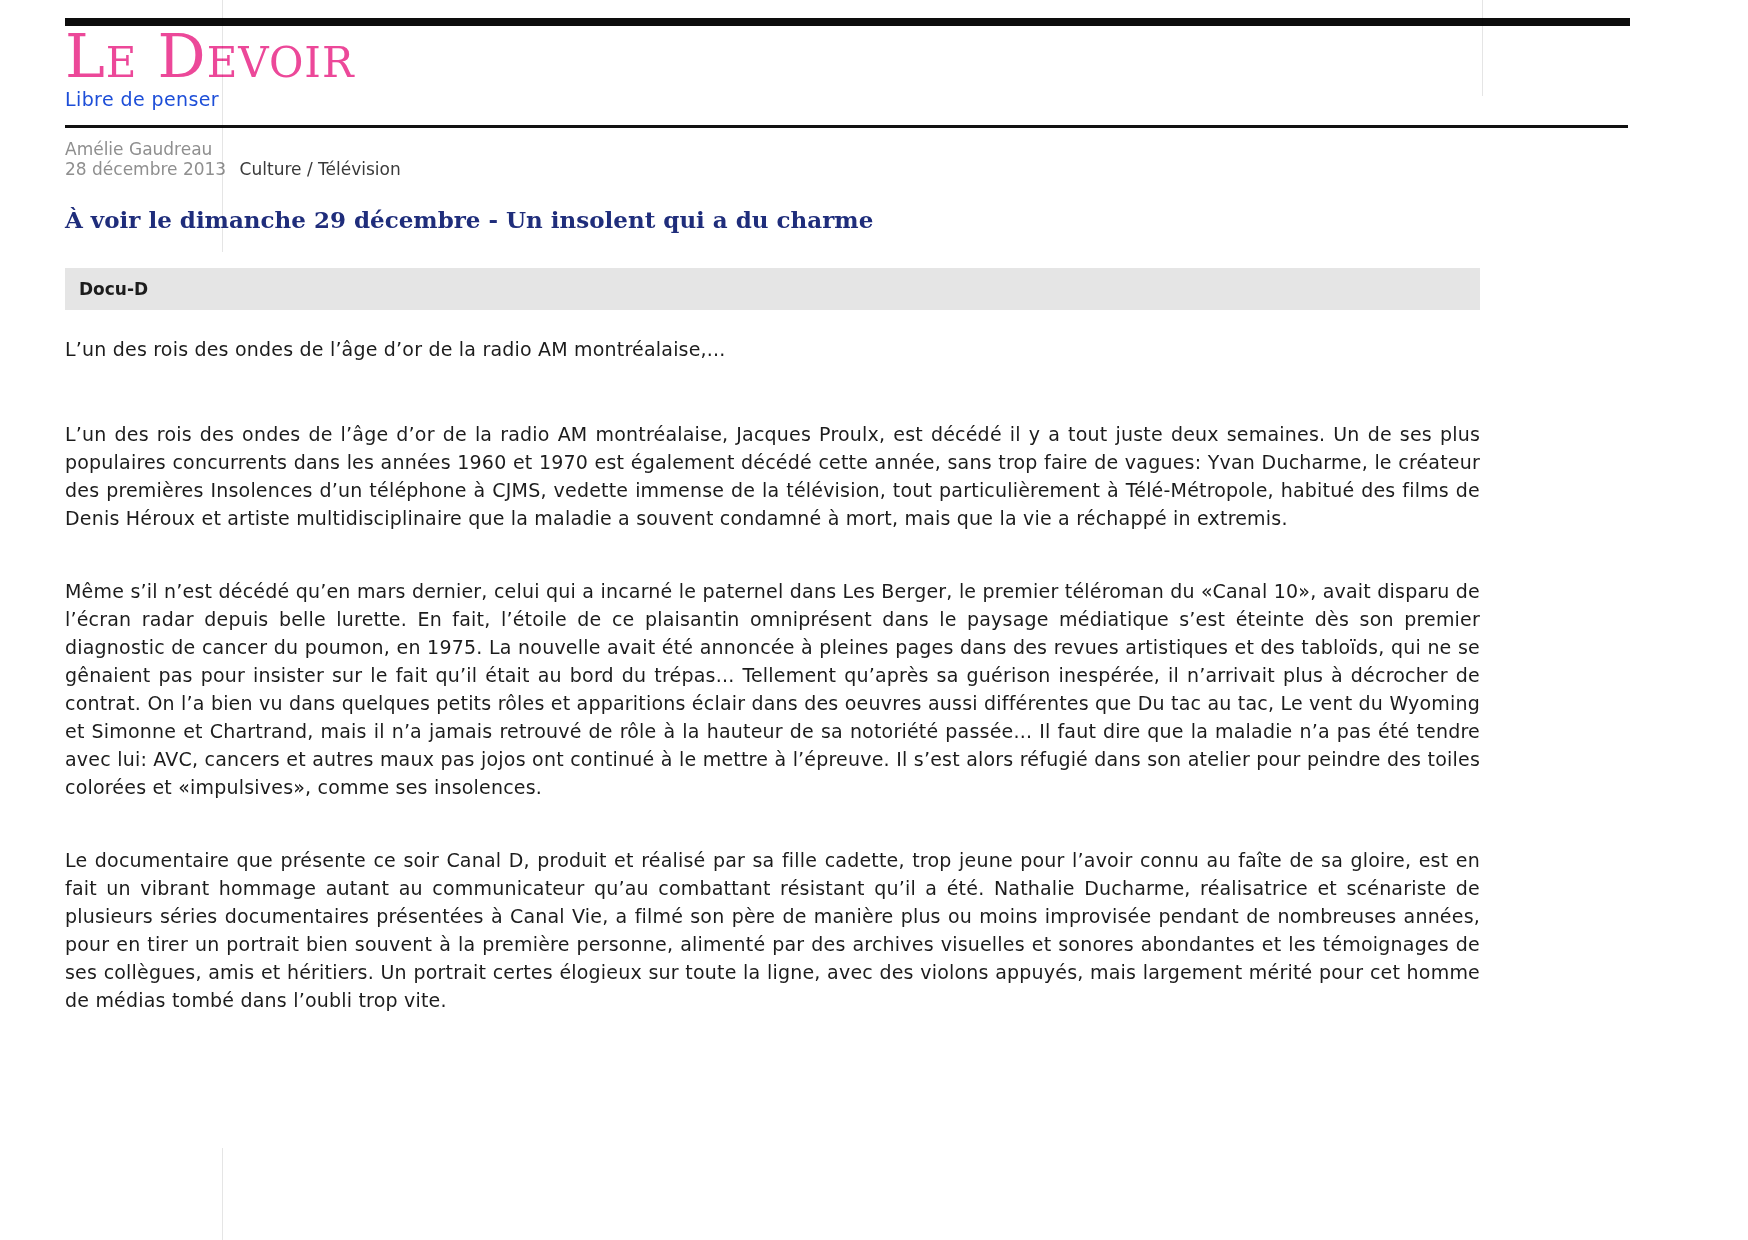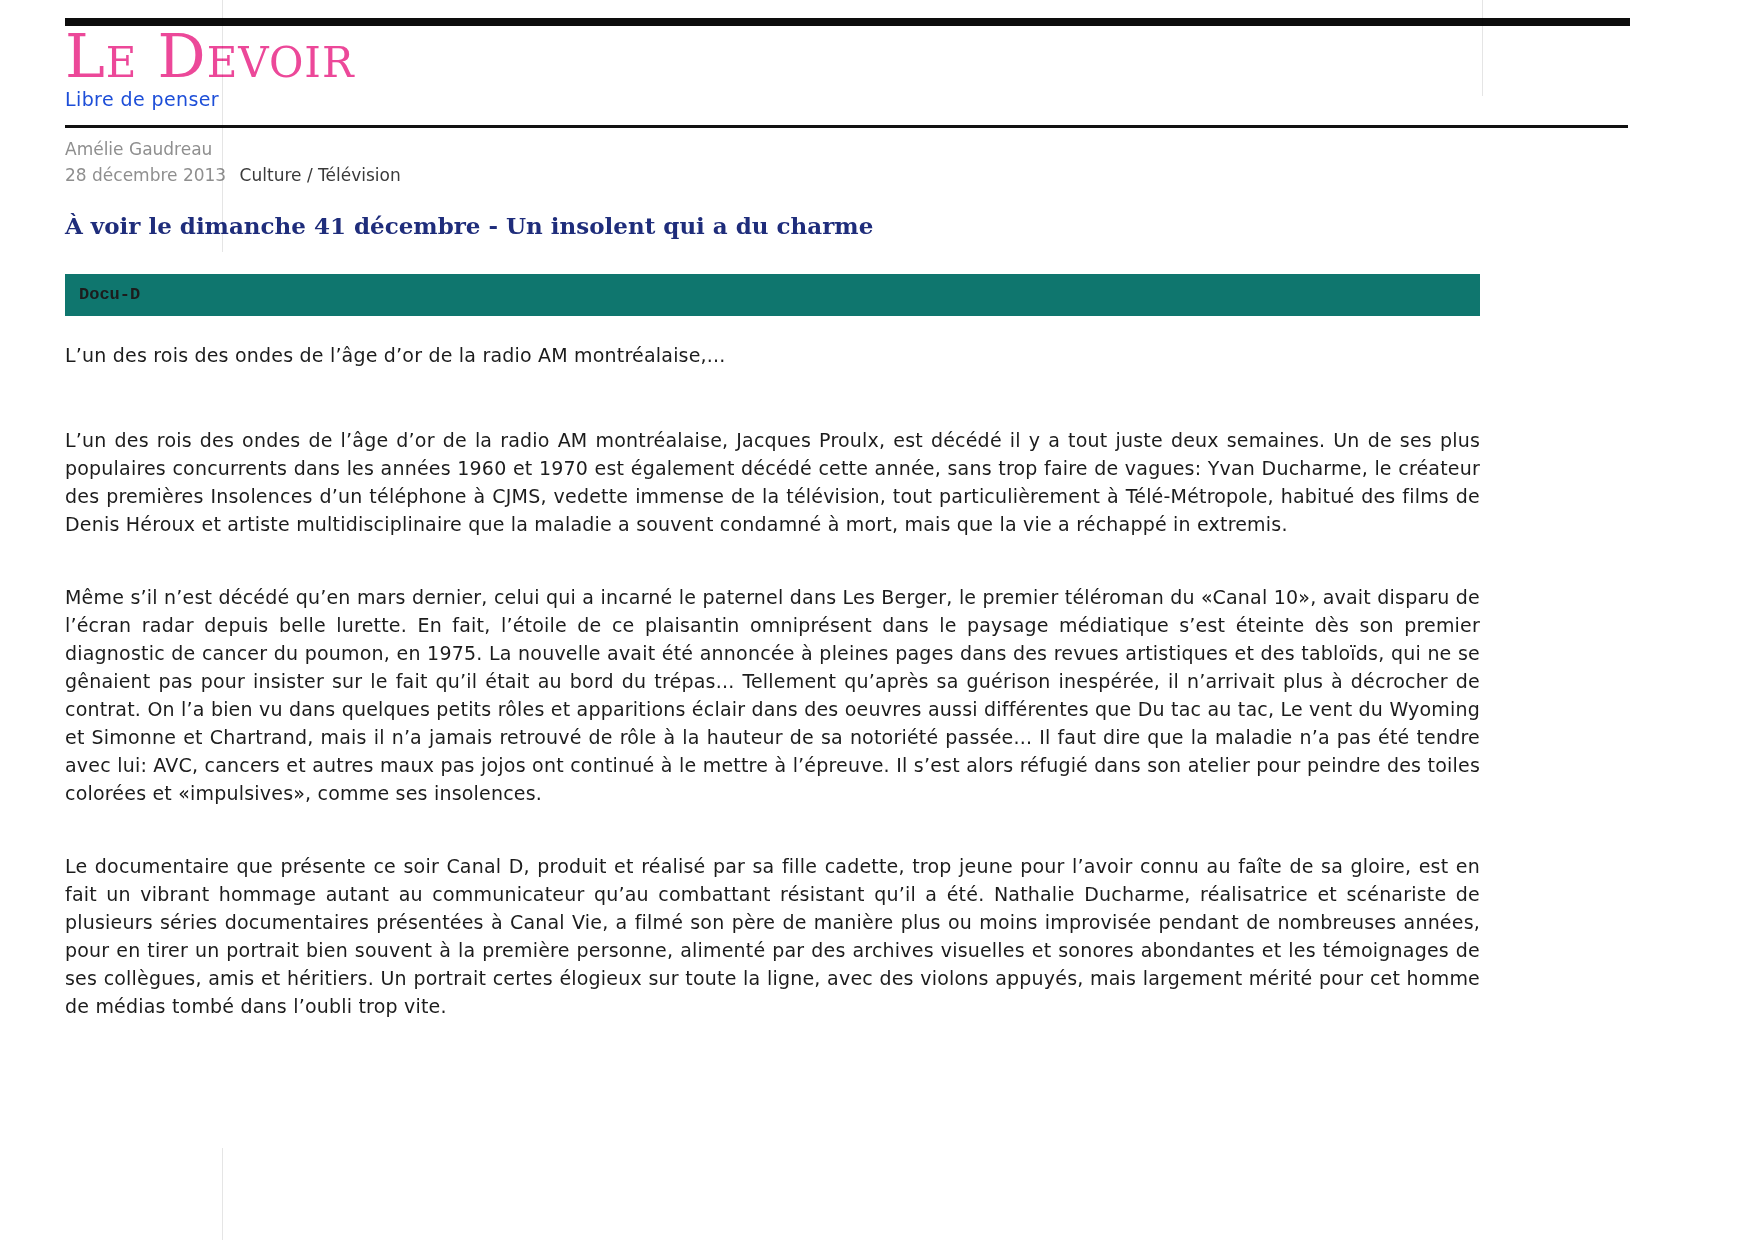--- a/index.html
+++ b/index.html
@@ -29,21 +29,21 @@
   }
   .tagline {
     font-size: 19px; color: #1d4ed8;
     letter-spacing: 0.4px; margin-top: 3px;
   }
   .rule { margin-top: 15px; width: 1563px; height: 3px; background: #111; }
 
   
   .byline { margin-top: 11px; font-size: 17px; }
   .byline .author { color: #8f8f8f; }
-  .byline .meta { margin-top: 6px; }
+  .byline .meta { margin-top: 0; }
   .byline .date { color: #8f8f8f; }
   .byline .section { color: #3a3a3a; margin-left: 8px; cursor: pointer; }
 
   
   .headline {
     margin-top: 27px;
     font-family: "DejaVu Serif", serif;
     font-weight: bold;
     font-size: 23px; line-height: 28px;
   }
@@ -84,23 +84,23 @@
   </header>
 
   <div class="byline">
     <div class="author">Amélie Gaudreau</div>
     <div class="meta">
       <span class="date">28 décembre 2013</span>
       <span class="section">Culture / Télévision</span>
     </div>
   </div>
 
-  <h1 class="headline" style="color: rgb(31, 45, 123);">À voir le dimanche 41 décembre - Un insolent qui a du charme</h1>
+  <h1 class="headline" style="color: rgb(31, 45, 123);">À voir le dimanche 29 décembre - Un insolent qui a du charme</h1>
 
-  <div class="infobox" style="background: #0f766e; font-family: Liberation Mono, monospace;">
+  <div class="infobox" style="background: #e5e5e5;">
     <div class="label">Docu-D</div>
   </div>
 
   <p class="lead">L’un des rois des ondes de l’âge d’or de la radio AM montréalaise,...</p>
 
   <div class="bodycopy">
     <p class="first">L’un des rois des ondes de l’âge d’or de la radio AM montréalaise, Jacques Proulx, est décédé il y a tout juste deux semaines. Un de ses plus populaires concurrents dans les années 1960 et 1970 est également décédé cette année, sans trop faire de vagues: Yvan Ducharme, le créateur des premières Insolences d’un téléphone à CJMS, vedette immense de la télévision, tout particulièrement à Télé-Métropole, habitué des films de Denis Héroux et artiste multidisciplinaire que la maladie a souvent condamné à mort, mais que la vie a réchappé in extremis.</p>
     <p>Même s’il n’est décédé qu’en mars dernier, celui qui a incarné le paternel dans Les Berger, le premier téléroman du «Canal 10», avait disparu de l’écran radar depuis belle lurette. En fait, l’étoile de ce plaisantin omniprésent dans le paysage médiatique s’est éteinte dès son premier diagnostic de cancer du poumon, en 1975. La nouvelle avait été annoncée à pleines pages dans des revues artistiques et des tabloïds, qui ne se gênaient pas pour insister sur le fait qu’il était au bord du trépas... Tellement qu’après sa guérison inespérée, il n’arrivait plus à décrocher de contrat. On l’a bien vu dans quelques petits rôles et apparitions éclair dans des oeuvres aussi différentes que Du tac au tac, Le vent du Wyoming et Simonne et Chartrand, mais il n’a jamais retrouvé de rôle à la hauteur de sa notoriété passée... Il faut dire que la maladie n’a pas été tendre avec lui: AVC, cancers et autres maux pas jojos ont continué à le mettre à l’épreuve. Il s’est alors réfugié dans son atelier pour peindre des toiles colorées et «impulsives», comme ses insolences.</p>
     <p>Le documentaire que présente ce soir Canal D, produit et réalisé par sa fille cadette, trop jeune pour l’avoir connu au faîte de sa gloire, est en fait un vibrant hommage autant au communicateur qu’au combattant résistant qu’il a été. Nathalie Ducharme, réalisatrice et scénariste de plusieurs séries documentaires présentées à Canal Vie, a filmé son père de manière plus ou moins improvisée pendant de nombreuses années, pour en tirer un portrait bien souvent à la première personne, alimenté par des archives visuelles et sonores abondantes et les témoignages de ses collègues, amis et héritiers. Un portrait certes élogieux sur toute la ligne, avec des violons appuyés, mais largement mérité pour cet homme de médias tombé dans l’oubli trop vite.</p>
   </div>

